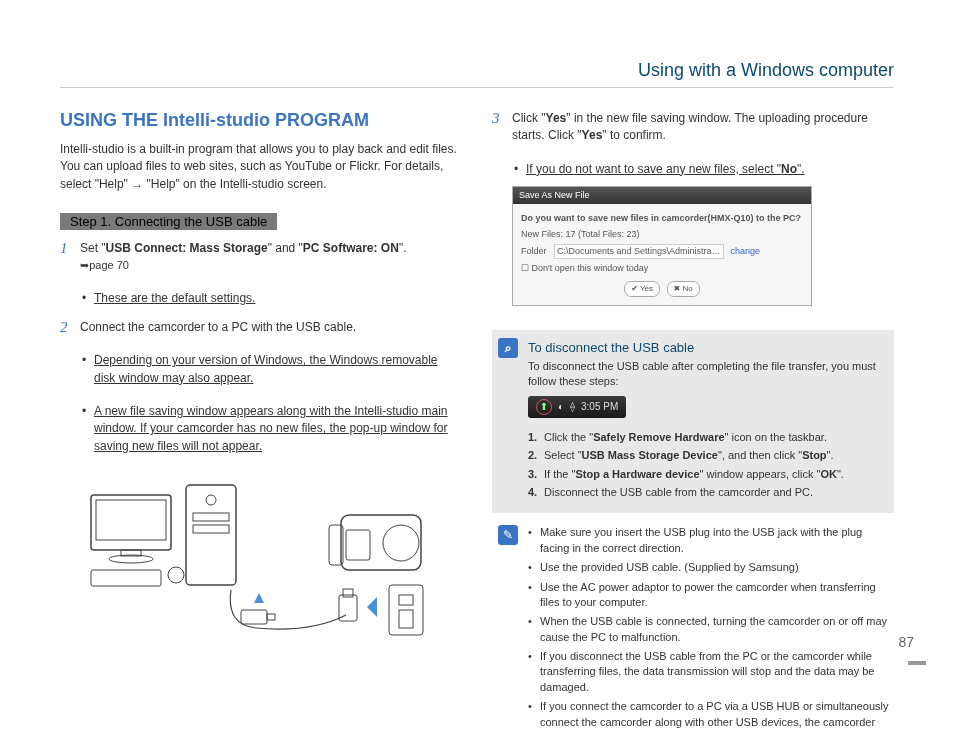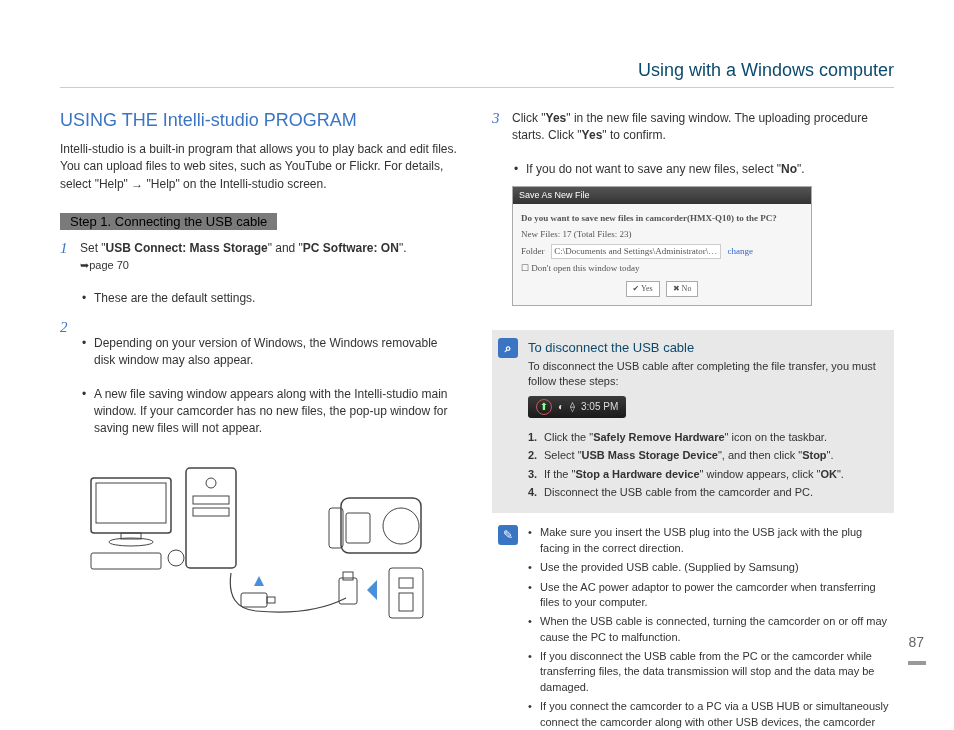--- a/index.html
+++ b/index.html
@@ -31,21 +31,21 @@
   }
   .columns {
     display: flex;
     gap: 30px;
     margin-top: 50px;
   }
   .col { flex: 1; min-width: 0; }
   .section-title {
     color: #3a75c4;
     font-size: 18px;
-    font-weight: 400;
+    font-weight: 700;
     margin-bottom: 10px;
   }
   p { line-height: 1.45; margin-bottom: 8px; }
   .step-bar {
     display: inline-block;
     background: #7a7a7a;
     color: #000000;
     padding: 1px 10px;
     font-size: 13px;
     margin: 12px 0 10px 0;
@@ -55,21 +55,21 @@
   ol.steps .num {
     color: #3a75c4;
     font-size: 15px;
     font-family: Georgia, serif;
     width: 20px;
     flex-shrink: 0;
     font-style: italic;
   }
   ol.steps .body { flex: 1; line-height: 1.45; }
   .sub-bullets { list-style: none; margin-top: 4px; }
-  .sub-bullets li { position: relative; padding-left: 14px; margin-top: 16px; line-height: 1.45; }
+  .sub-bullets li { position: relative; padding-left: 14px; margin-top: 16px; line-height: 1.45; text-decoration: underline; }
   .sub-bullets li::before { content: "•"; position: absolute; left: 2px; }
   .ref { font-size: 11px; }
   .illustration {
     margin-top: 20px;
     display: flex;
     justify-content: center;
   }
   .illustration svg { width: 360px; height: 180px; }
   .save-dialog {
     border: 1px solid #aaa;
@@ -77,29 +77,29 @@
     font-size: 9px;
     width: 300px;
     margin: 8px 0 12px 0;
   }
   .save-dialog .titlebar {
     background: linear-gradient(#555,#333);
     color: #fff;
     padding: 2px 6px;
     font-size: 9px;
   }
-  .save-dialog .body { padding: 8px; color: #555; line-height: 1.4; font-family: Liberation Serif, serif; }
+  .save-dialog .body { padding: 8px; color: #555; line-height: 1.4; }
   .save-dialog .row { margin-bottom: 3px; }
   .save-dialog .btns { text-align: center; margin-top: 6px; }
   .save-dialog .btn {
     display: inline-block;
     border: 1px solid #aaa;
     background: #fff;
     padding: 1px 6px;
-    border-radius: 0;
+    border-radius: 7px;
     font-size: 8px;
     margin: 0 2px;
   }
   .info-box {
     background: #e8e8e8;
     padding: 10px 12px 10px 36px;
     position: relative;
     margin-bottom: 12px;
   }
   .info-box .icon {
@@ -154,21 +154,21 @@
     border-radius: 3px;
     color: #fff;
     text-align: center;
     line-height: 20px;
   }
   .note-bullets { list-style: none; }
   .note-bullets li { position: relative; padding-left: 12px; font-size: 11px; line-height: 1.4; margin-bottom: 4px; }
   .note-bullets li::before { content: "•"; position: absolute; left: 0; }
   .page-num {
     position: absolute;
-    right: 30px;
+    right: 40px;
     bottom: 80px;
     font-size: 14px;
     color: #666;
   }
   .side-bar {
     position: absolute;
     right: 28px;
     bottom: 65px;
     width: 18px;
     height: 4px;
@@ -195,20 +195,21 @@
           <span><span>Set "</span><b>USB Connect: Mass Storage</b><span>" and "</span><b>PC Software: ON</b><span>".</span></span>
           <div class="ref">➥page 70</div>
           <ul class="sub-bullets">
             <li>These are the default settings.</li>
           </ul>
         </div>
       </li>
       <li>
         <span class="num">2</span>
         <div class="body">
+          <span>Connect the camcorder to a PC with the USB cable.</span>
           <ul class="sub-bullets">
             <li>Depending on your version of Windows, the Windows removable disk window may also appear.</li>
             <li>A new file saving window appears along with the Intelli-studio main window. If your camcorder has no new files, the pop-up window for saving new files will not appear.</li>
           </ul>
         </div>
       </li>
     </ol>
 
     <div class="illustration">
       <svg viewBox="0 0 360 180">

